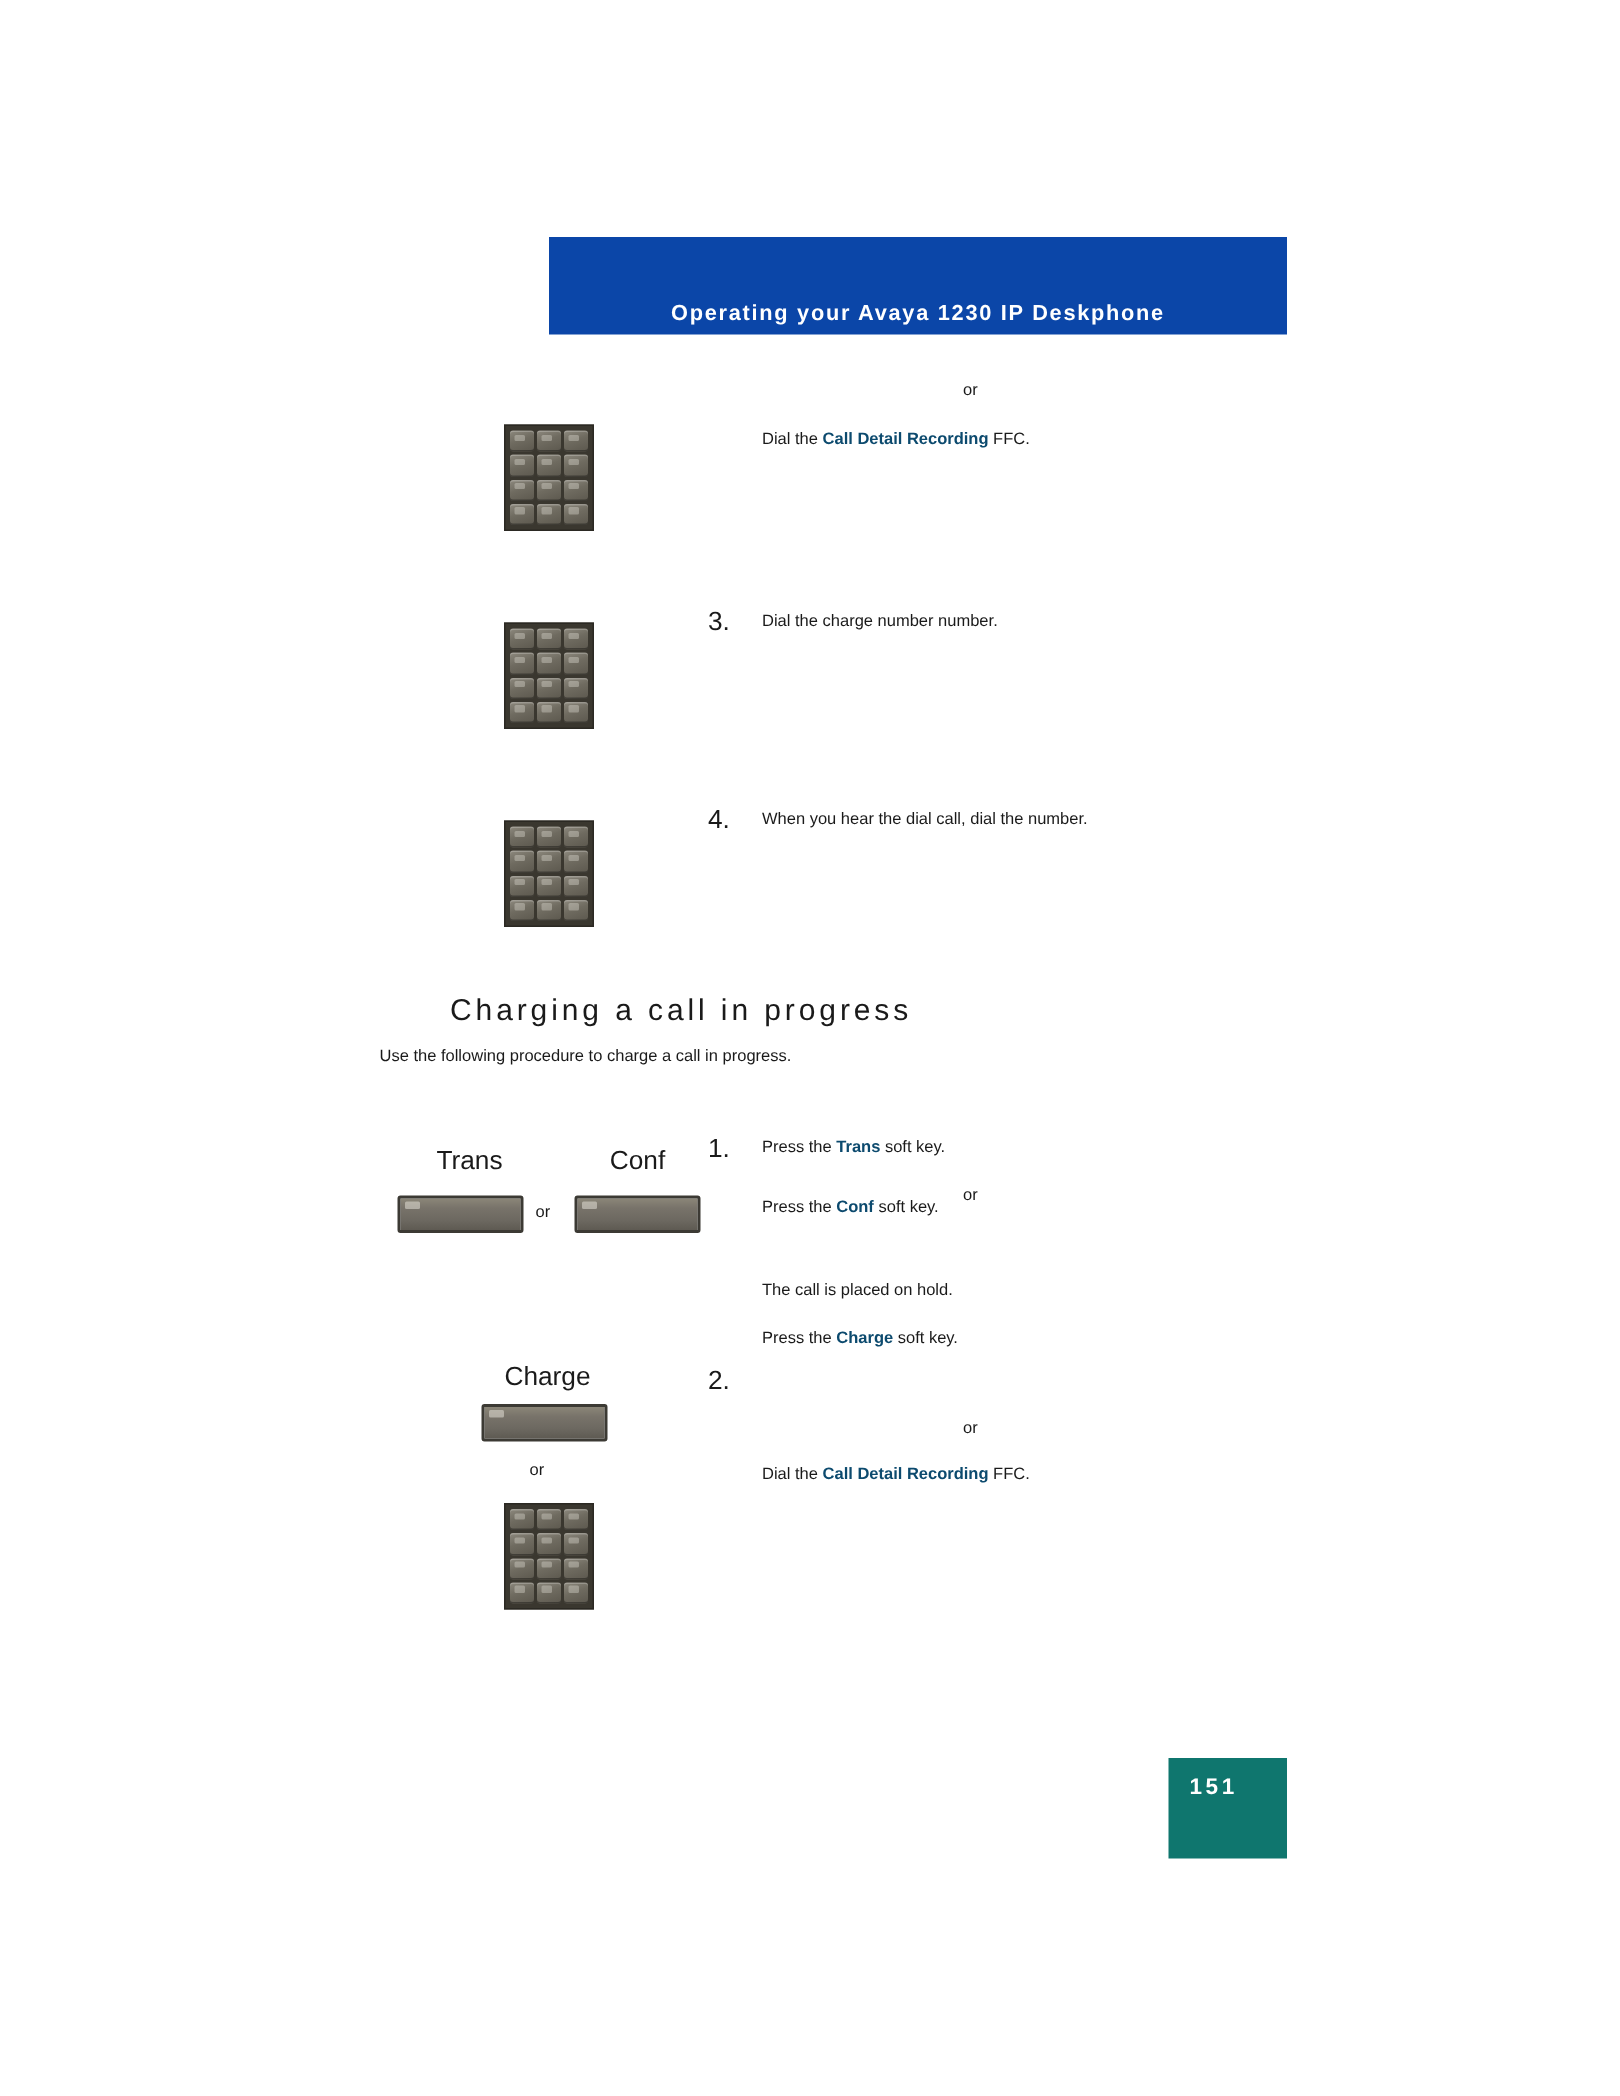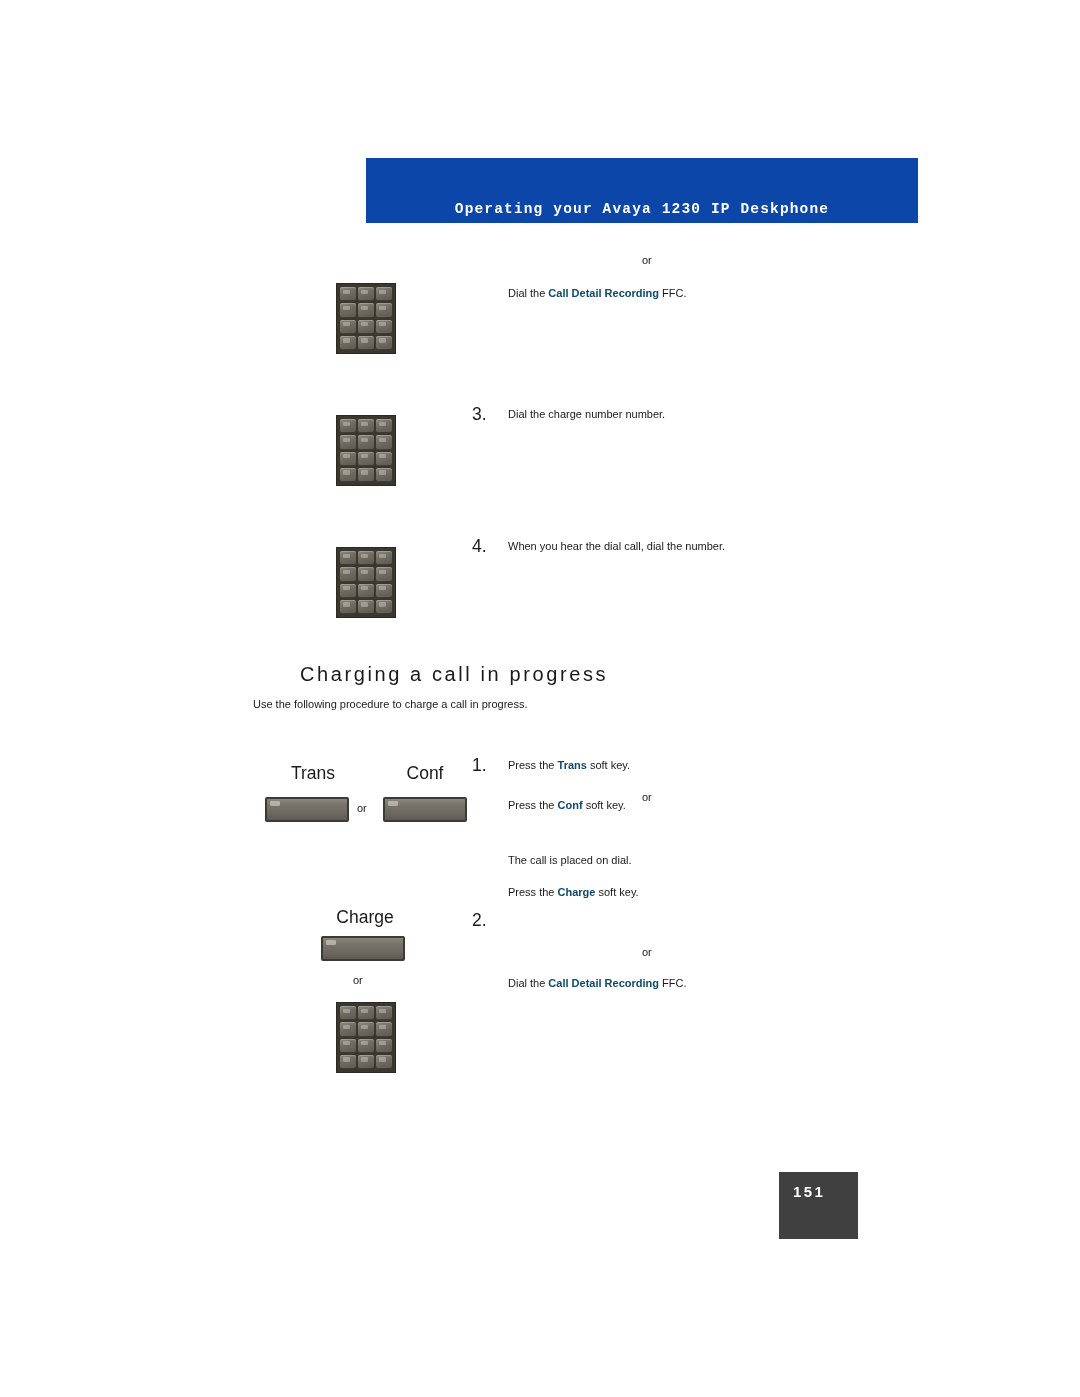--- a/index.html
+++ b/index.html
@@ -14,24 +14,23 @@
     font-family: "Liberation Sans", sans-serif;
     color: #1a1a1a;
     overflow: hidden;
   }
 
   
   .header-banner {
     position: absolute;
     left: 366px;
     top: 158px;
-    width: 552px;
+    width: 492px;
     height: 65px;
     background: #0b46a8;
-    font-family: Liberation Mono, monospace;
   }
   .header-banner-text {
     position: absolute;
     left: 0;
     right: 0;
     bottom: 6px;
     text-align: center;
     color: #ffffff;
     font-size: 14.5px;
     font-weight: bold;
@@ -131,21 +130,21 @@
     text-align: center;
   }
 
   
   .page-badge {
     position: absolute;
     left: 779px;
     top: 1172px;
     width: 79px;
     height: 67px;
-    background: #404040;
+    background: #0f766e;
   }
   .page-badge-num {
     position: absolute;
     left: 14px;
     top: 11px;
     color: #ffffff;
     font-size: 15px;
     font-weight: bold;
     letter-spacing: 2.4px;
   }
@@ -230,21 +229,21 @@
 <div class="txt" style="left:508px; top:753px;text-align:right;">
   <span>Press the </span><span class="blue">Trans</span><span> soft key.</span>
 </div>
 
 <div class="txt" style="left:642px; top:785px;">or</div>
 
 <div class="txt" style="left:508px; top:793px;">
   <span>Press the </span><span class="blue">Conf</span><span> soft key.</span>
 </div>
 
-<div class="txt" style="left:508px; top:848px;">The call is placed on dial.</div>
+<div class="txt" style="left:508px; top:848px;">The call is placed on hold.</div>
 
 <div class="softkey-label" style="left:320px; top:906px; width:90px;">Charge</div>
 <div class="softkey" style="left:321px; top:936px; width:84px; height:25px;"></div>
 
 <div class="txt" style="left:353px; top:968px;">or</div>
 
 <div class="step-num" style="left:472px; top:908px;">2.</div>
 <div class="txt" style="left:508px; top:880px;">
   <span>Press the </span><span class="blue">Charge</span><span> soft key.</span>
 </div>

